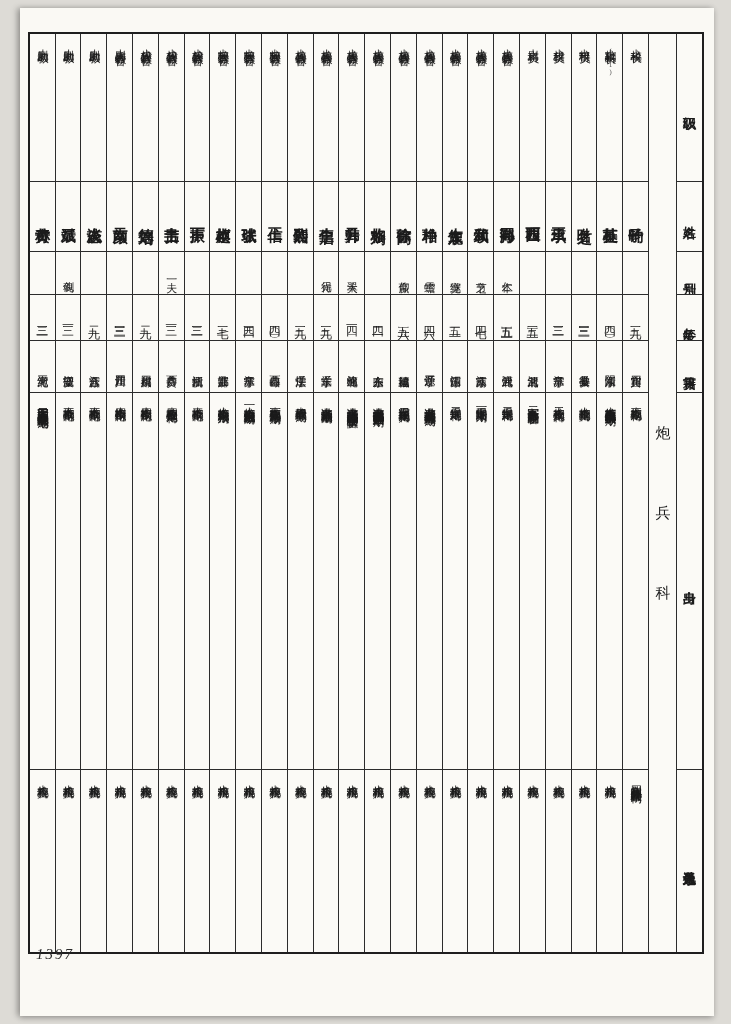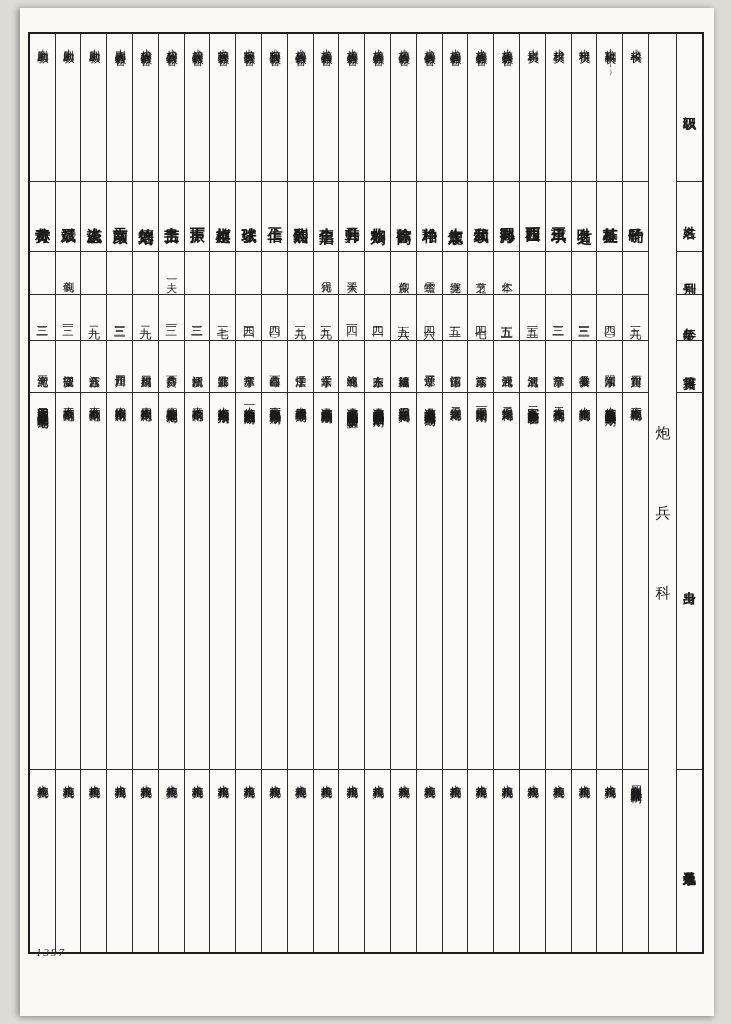--- a/index.html
+++ b/index.html
@@ -53,21 +53,21 @@
   .bg-cell{font-size:11.5px;padding-top:5px;letter-spacing:0.5px;}
   .contact-cell{font-size:11.5px;padding-top:6px;letter-spacing:0.5px;}
   .rank-note{font-size:6.5px;letter-spacing:0;margin-top:2px;color:#444;}
   .header-col .cell{font-weight:bold;font-size:13px;justify-content:space-around;letter-spacing:0;}
   .section-col .sec-char{
     writing-mode:vertical-rl;text-orientation:upright;
     font-size:15px;color:#1b1b1b;display:block;margin:40px 0;
   }
   .page-number{
     position:absolute;left:16px;top:938px;
-    font-size:11px;color:#2a2a2a;letter-spacing:2px;font-style:italic;
+    font-size:15px;color:#2a2a2a;letter-spacing:2px;font-style:italic;
   }
 </style>
 </head>
 <body>
 
 <div class="paper">
 
   <div class="table" id="table">
 
     <div class="col header-col">

